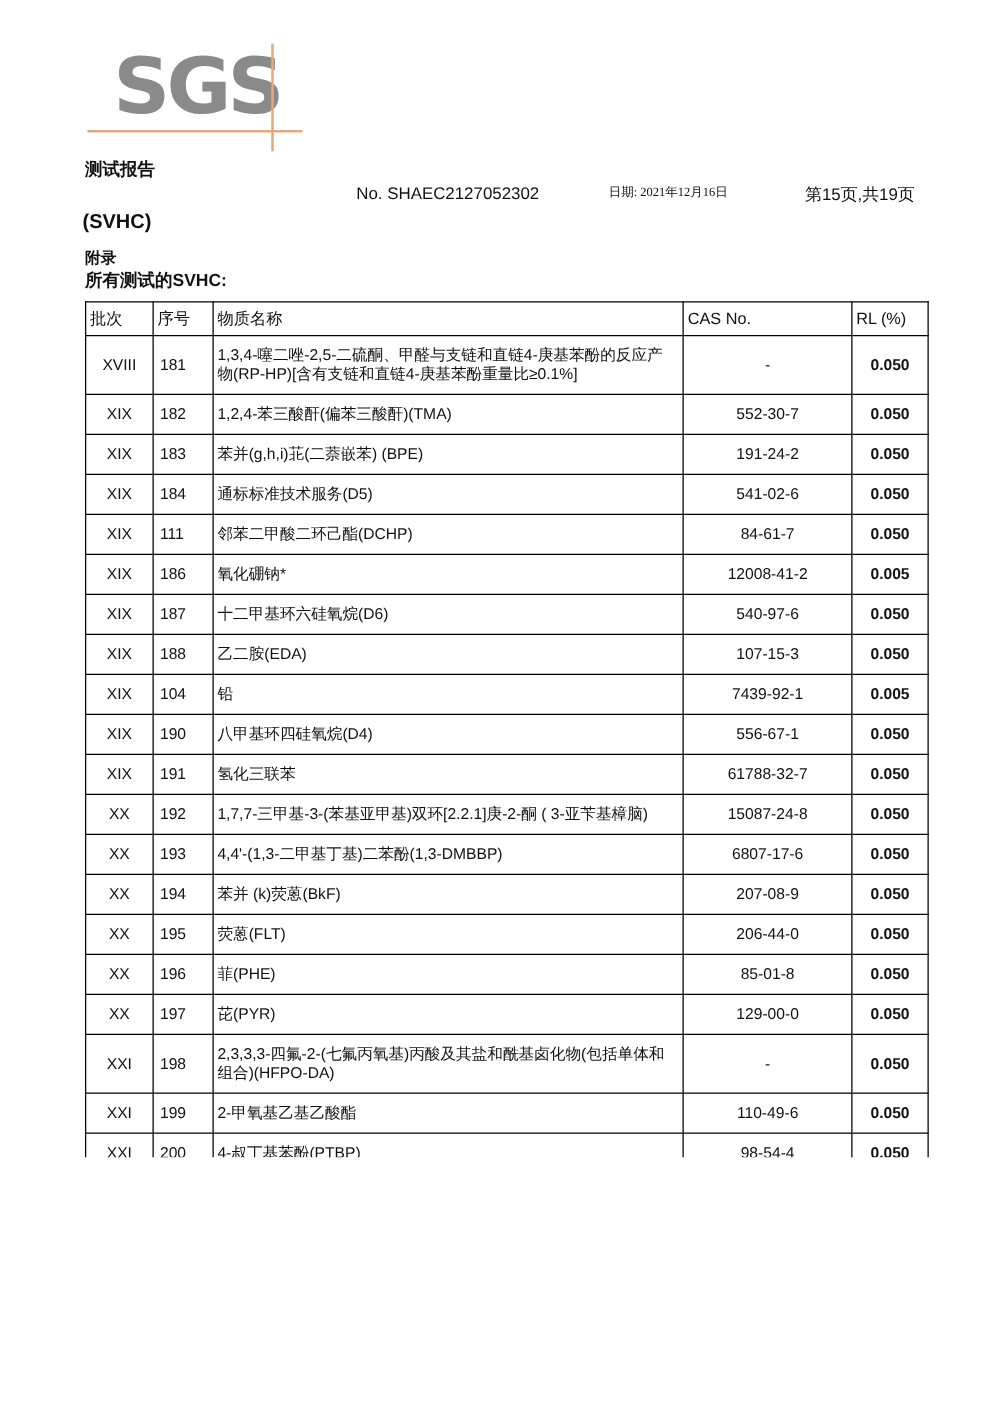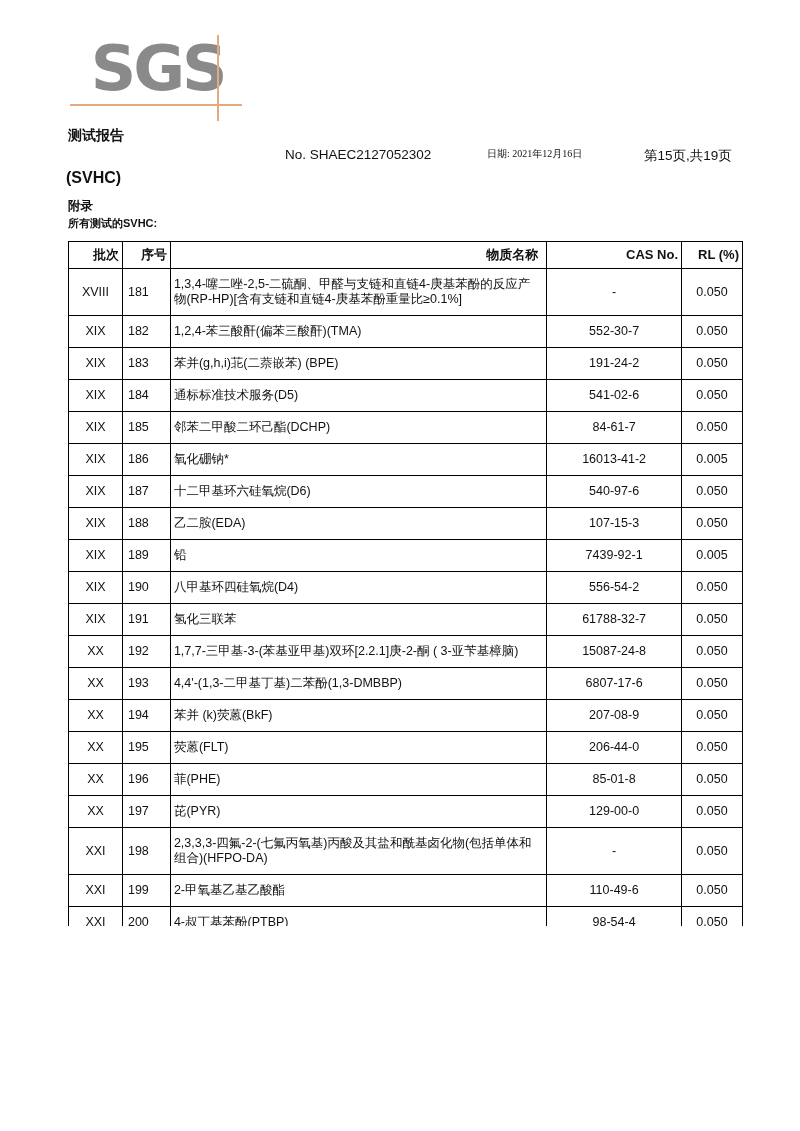--- a/index.html
+++ b/index.html
@@ -13,32 +13,32 @@
   .logo-hline { position:absolute; left:70px; top:104px; width:172px; height:2px; background:#e4aa7d; }
   .logo-vline { position:absolute; left:217px; top:35px; width:2px; height:86px; background:#e4aa7d; }
 
   
   .report-title { position:absolute; left:68px; top:127px; font-size:14px; font-weight:bold; }
   .report-no    { position:absolute; left:285px; top:147px; font-size:13.5px; }
   .report-date  { position:absolute; left:487px; top:147px; font-size:10px;font-family:Liberation Serif, serif; }
   .report-page  { position:absolute; left:644px; top:147px; font-size:13.5px; }
   .report-sub   { position:absolute; left:66px; top:169px; font-size:16px; font-weight:bold; }
   .appendix     { position:absolute; left:68px; top:198px; font-size:12.5px; font-weight:bold; }
-  .all-tested   { position:absolute; left:68px; top:216px; font-size:11px; font-weight:bold; }
+  .all-tested   { position:absolute; left:68px; top:216px; font-size:14px; font-weight:bold; }
 
   
   .svhc-table { position:absolute; left:68px; top:241px; width:675px; border-collapse:collapse; }
   .svhc-table th, .svhc-table td { border:1.5px solid #000; font-size:12.5px; }
-  .svhc-table th { padding:5px 3px; line-height:16px; font-size:13px; font-weight:bold; text-align:right; }
+  .svhc-table th { padding:5px 3px; line-height:16px; font-size:13px; font-weight:normal; text-align:left; }
   .svhc-table td { padding:8px 5px; line-height:15px; vertical-align:middle; }
   .c-batch { width:54px;  text-align:center; }
   .c-no    { width:48px;  text-align:left; }
   .c-name  { width:377px; text-align:left; padding-left:3px !important; padding-right:8px !important; }
   .c-cas   { width:135px; text-align:center; }
-  .c-rl    { width:61px;  text-align:center; }
+  .c-rl    { width:61px;  text-align:center;font-weight:bold; }
 
   
   .stamp-under-text { position:absolute; left:62px; top:1068px; width:165px;
                       font-size:5.8px; line-height:9px; color:#9a9a9a; font-weight:bold; z-index:1; }
   .stamp { position:absolute; left:58px; top:980px; z-index:2; opacity:0.92; }
 
   .disclaimer { position:absolute; left:213px; top:985px; width:526px; font-size:6.55px;
                 line-height:7.7px; text-align:justify; color:#2d2d2d; font-weight:bold; }
   .attention  { position:absolute; left:213px; top:1063px; width:526px; font-size:6.55px;
                 line-height:7.7px; color:#e87a28; font-weight:bold; }
@@ -105,58 +105,58 @@
         </tr>
         <tr>
           <td class="c-batch">XIX</td>
           <td class="c-no">184</td>
           <td class="c-name">通标标准技术服务(D5)</td>
           <td class="c-cas">541-02-6</td>
           <td class="c-rl">0.050</td>
         </tr>
         <tr>
           <td class="c-batch">XIX</td>
-          <td class="c-no">185</td>
+          <td class="c-no">111</td>
           <td class="c-name">邻苯二甲酸二环己酯(DCHP)</td>
           <td class="c-cas">84-61-7</td>
           <td class="c-rl">0.050</td>
         </tr>
         <tr>
           <td class="c-batch">XIX</td>
           <td class="c-no">186</td>
           <td class="c-name">氧化硼钠*</td>
-          <td class="c-cas">16013-41-2</td>
+          <td class="c-cas">12008-41-2</td>
           <td class="c-rl">0.005</td>
         </tr>
         <tr>
           <td class="c-batch">XIX</td>
           <td class="c-no">187</td>
           <td class="c-name">十二甲基环六硅氧烷(D6)</td>
           <td class="c-cas">540-97-6</td>
           <td class="c-rl">0.050</td>
         </tr>
         <tr>
           <td class="c-batch">XIX</td>
           <td class="c-no">188</td>
           <td class="c-name">乙二胺(EDA)</td>
           <td class="c-cas">107-15-3</td>
           <td class="c-rl">0.050</td>
         </tr>
         <tr>
           <td class="c-batch">XIX</td>
-          <td class="c-no">189</td>
+          <td class="c-no">104</td>
           <td class="c-name">铅</td>
           <td class="c-cas">7439-92-1</td>
           <td class="c-rl">0.005</td>
         </tr>
         <tr>
           <td class="c-batch">XIX</td>
           <td class="c-no">190</td>
           <td class="c-name">八甲基环四硅氧烷(D4)</td>
-          <td class="c-cas">556-54-2</td>
+          <td class="c-cas">556-67-1</td>
           <td class="c-rl">0.050</td>
         </tr>
         <tr>
           <td class="c-batch">XIX</td>
           <td class="c-no">191</td>
           <td class="c-name">氢化三联苯</td>
           <td class="c-cas">61788-32-7</td>
           <td class="c-rl">0.050</td>
         </tr>
         <tr>

